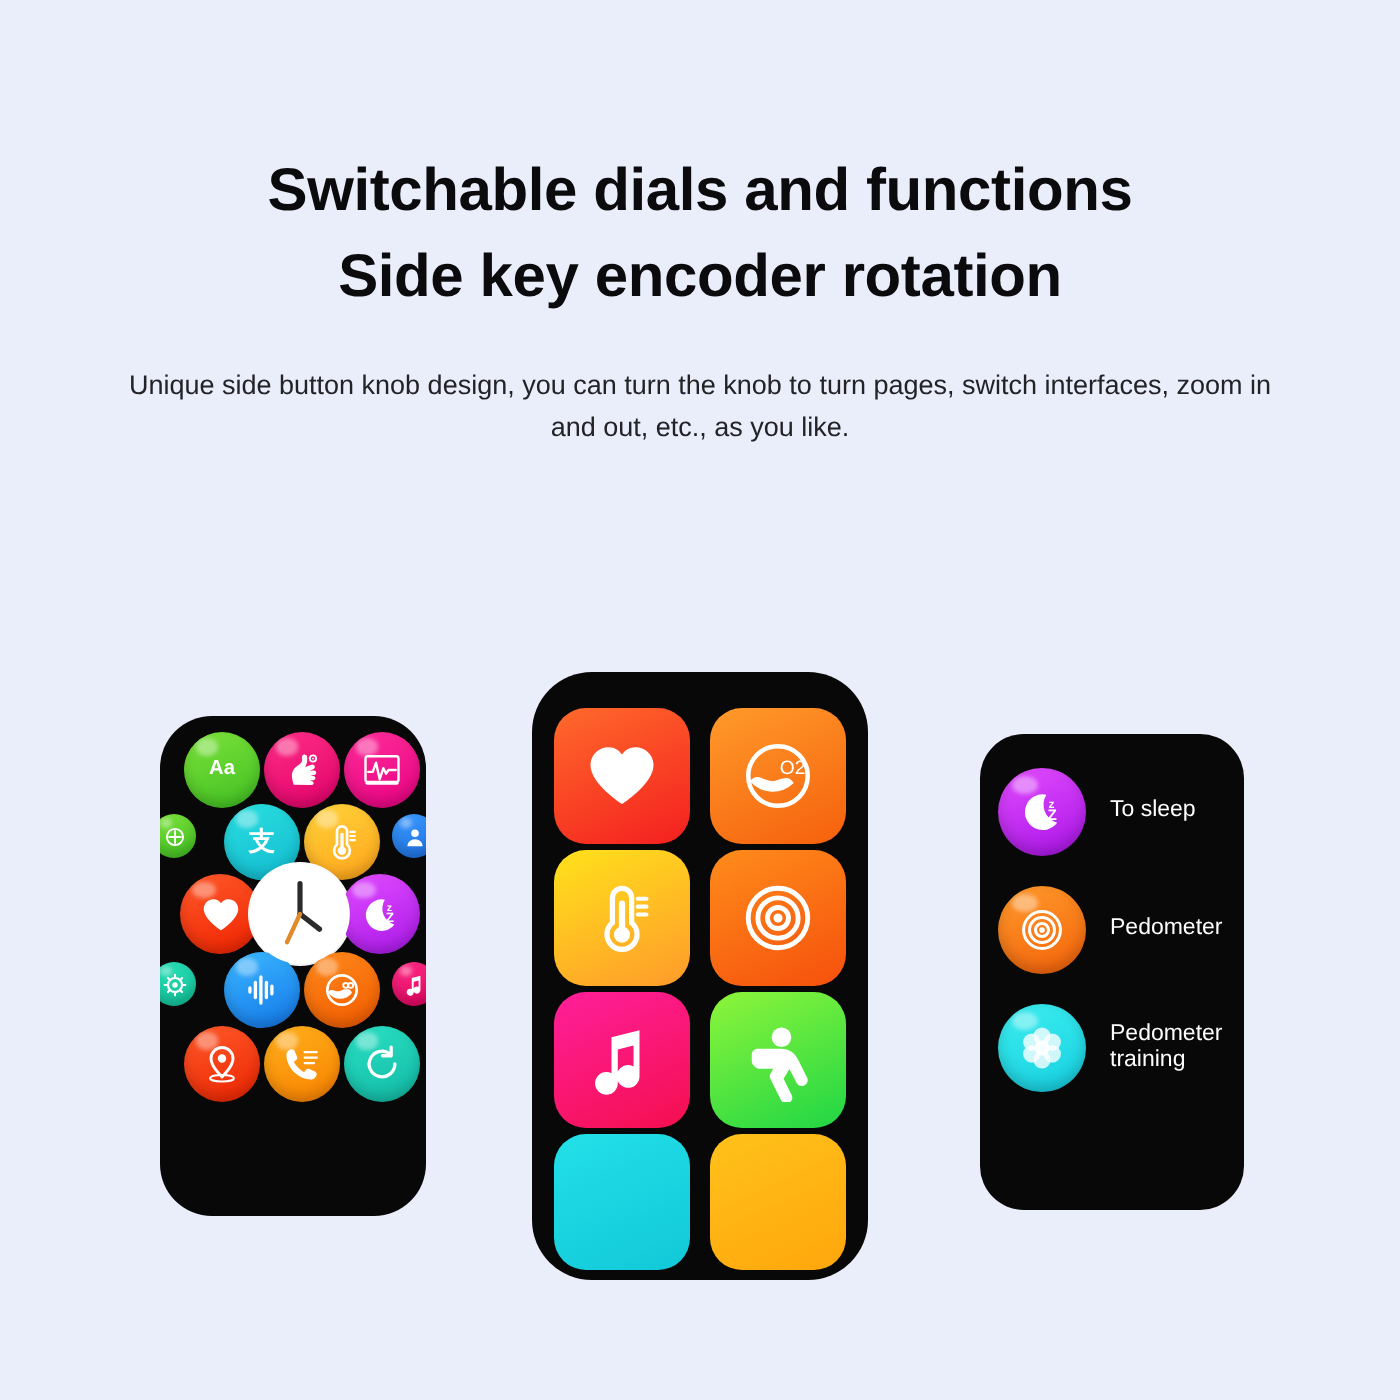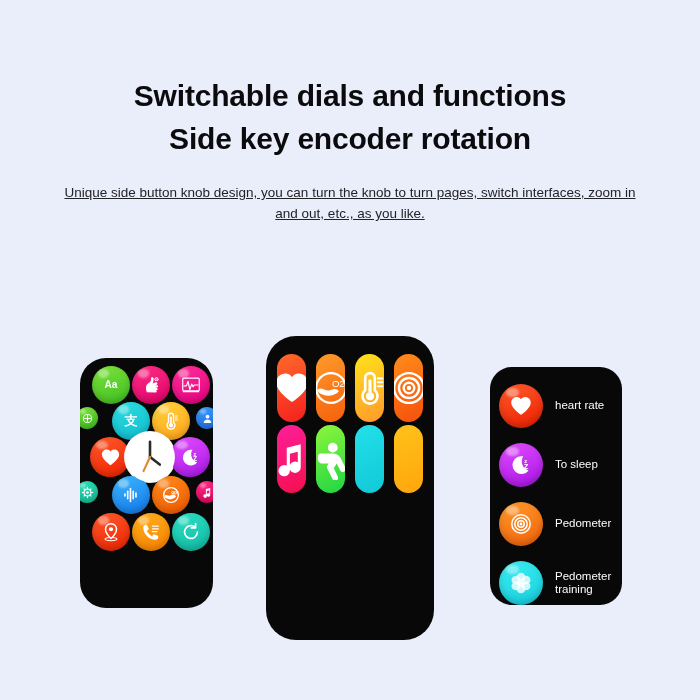--- a/index.html
+++ b/index.html
@@ -26,21 +26,20 @@
     white-space:nowrap;
   }
   .subhead{
     position:absolute;left:50%;transform:translateX(-50%);
     top:182px;
     width:578px;
     text-align:center;
     font-size:13.5px;
     line-height:21px;
     color:#232327;
-    text-decoration:underline;
   }
 
   
   .watch{
     position:absolute;
     background:#080808;
     overflow:hidden;
   }
   .watch-left{
     left:80px;top:358px;width:133px;height:250px;
@@ -70,21 +69,21 @@
     width:30%;height:22%;border-radius:50%;
     background:rgba(255,255,255,.38);
     filter:blur(1px);
   }
   .hex .gl{position:relative;z-index:2;display:block;line-height:0;}
 
   
   .tile-grid{
     position:absolute;left:11px;top:18px;
     width:146px;
-    display:grid;grid-template-columns:1fr 1fr 1fr 1fr;
+    display:grid;grid-template-columns:1fr 1fr;
     gap:3px 10px;
   }
   .tile{
     height:68px;border-radius:16px;
     display:flex;align-items:center;justify-content:center;
     position:relative;overflow:hidden;
   }
   .tile svg{display:block;}
 
   
@@ -338,28 +337,20 @@
           <span style="line-height:0;"></span>
         </div>
         <div class="tile" style="background: linear-gradient(155deg, rgb(255, 194, 27), rgb(255, 166, 12));">
           <span style="line-height:0;"></span>
         </div>
       </div>
   </div>
 
   <div class="watch watch-right">
     <div class="list" id="listView">
-        <div class="row">
-          <div class="row-ico" style="background:linear-gradient(160deg,#ff5a2b,#ee2000)">
-            <span class="gl"><svg class="gl" width="26" height="26" viewBox="0 0 48 48">
-                <path d="M24 40C24 40 6 28.5 6 17.8 6 11.8 10.7 7.5 16.3 7.5c3.6 0 6.3 1.9 7.7 4.2 1.4-2.3 4.1-4.2 7.7-4.2C37.3 7.5 42 11.8 42 17.8 42 28.5 24 40 24 40z" fill="#ffffff"></path>
-              </svg></span>
-          </div>
-          <div class="row-label">heart rate</div>
-        </div>
         <div class="row">
           <div class="row-ico" style="background:linear-gradient(160deg,#e24cff,#a814e6)">
             <span class="gl"><svg class="gl" width="26" height="26" viewBox="0 0 48 48">
                 <path d="M28 8A16.5 16.5 0 1 0 38 34 17.5 17.5 0 0 1 28 8z" fill="#ffffff"></path>
                 <text x="30" y="20" font-family="Liberation Sans,sans-serif" font-size="11" font-weight="bold" fill="#ffffff">z</text>
                 <text x="29" y="31" font-family="Liberation Sans,sans-serif" font-size="14" font-weight="bold" fill="#ffffff">Z</text>
               </svg></span>
           </div>
           <div class="row-label">To sleep</div>
         </div>

